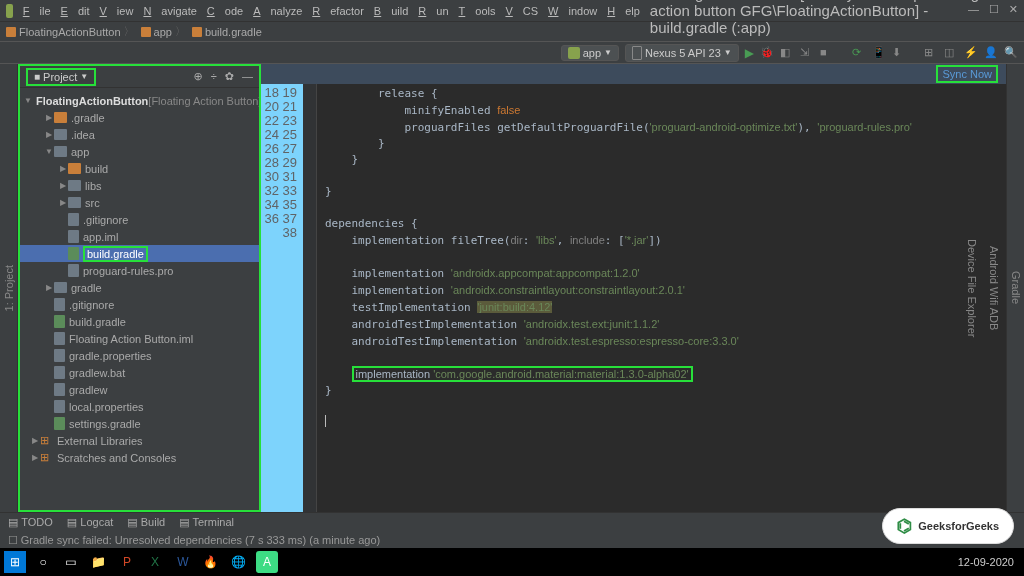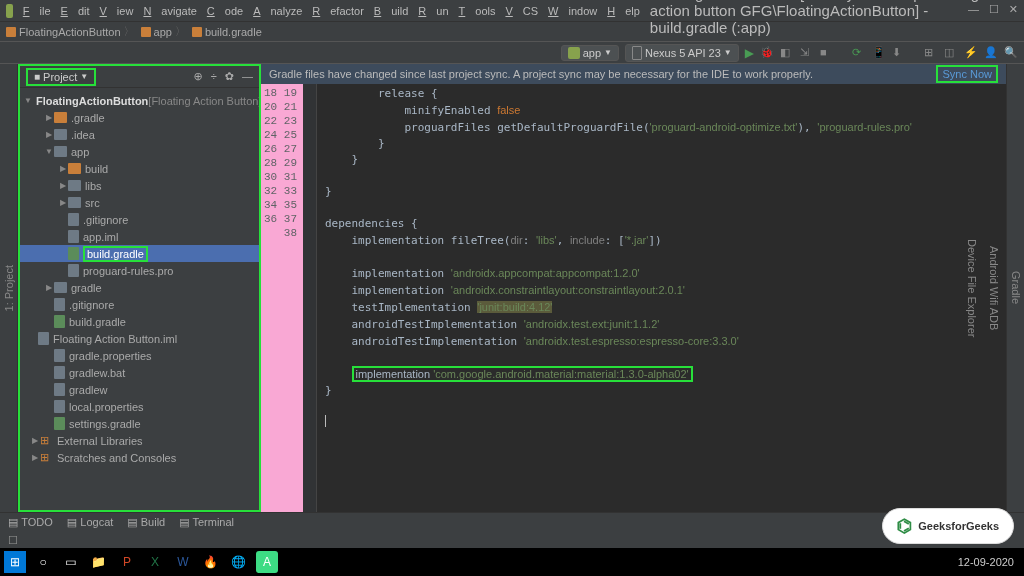--- a/index.html
+++ b/index.html
@@ -38,21 +38,21 @@
 .tn.sel .label{border:2px solid #27e03a;padding:0 2px;}
 .tn.bold{color:#ddd;font-weight:bold;}
 .editor{flex:1;display:flex;flex-direction:column;background:#2b2b2b;}
 .tabs{height:22px;background:#3c3f41;display:flex;align-items:flex-end;padding-left:6px;border-bottom:1px solid #323232;}
 .tab{padding:3px 8px;background:#3c3f41;color:#999;margin-right:2px;display:flex;align-items:center;gap:4px;border-top:1px solid transparent;font-size:10px;}
 .tab .dot{width:6px;height:6px;border-radius:50%;background:#4a8af4;}
 .tab.active{background:#4e5254;color:#ddd;border-top:2px solid #4a8af4;}
 .syncbar{height:20px;background:#3d4b5c;color:#bbb;display:flex;align-items:center;padding:0 8px;font-size:10px;}
 .syncbar .syncnow{margin-left:auto;color:#5999d6;border:2px solid #27e03a;padding:1px 4px;cursor:pointer;}
 .codearea{flex:1;display:flex;overflow:hidden;position:relative;}
-.gutter{width:42px;background:#f9a8d4;color:#606366;text-align:right;padding:2px 6px 2px 0;font-family:Liberation Mono, monospace;font-size:11px;line-height:14px;}
+.gutter{width:42px;background:#7dd3fc;color:#606366;text-align:right;padding:2px 6px 2px 0;font-family:Liberation Sans, sans-serif;font-size:13px;line-height:14px;}
 .gut2{width:14px;background:#313335;border-right:1px solid #444;}
 .code{flex:1;padding:2px 12px 2px 8px;font-family:Consolas,monospace;font-size:11px;line-height:16px;color:#a9b7c6;white-space:pre;}
 .kw{color:#cc7832;}
 .str{color:#6a8759;}
 .cm{color:#808080;}
 .hl{border:2px solid #27e03a;padding:0 2px;}
 .hlbg{background:#5b5b3b;}
 .bottombar{height:20px;background:#3c3f41;border-top:1px solid #323232;display:flex;align-items:center;padding:0 8px;gap:14px;color:#aaa;font-size:10px;}
 .statusbar{height:16px;background:#3c3f41;display:flex;align-items:center;padding:0 8px;color:#999;font-size:10px;}
 .taskbar{height:28px;background:#000;display:flex;align-items:center;padding:0 4px;gap:6px;}
@@ -198,21 +198,21 @@
         <div class="tn " style="padding-left:24px">
           <span class="arrow"></span>
           <span class="file "></span>
           <span class="">.gitignore</span>
         </div>
         <div class="tn " style="padding-left:24px">
           <span class="arrow"></span>
           <span class="file gr"></span>
           <span class="">build.gradle</span>
         </div>
-        <div class="tn " style="padding-left:8px">
+        <div class="tn " style="padding-left:24px">
           <span class="arrow"></span>
           <span class="file "></span>
           <span class="">Floating Action Button.iml</span>
         </div>
         <div class="tn " style="padding-left:24px">
           <span class="arrow"></span>
           <span class="file "></span>
           <span class="">gradle.properties</span>
         </div>
         <div class="tn " style="padding-left:24px">
@@ -243,21 +243,20 @@
         <div class="tn " style="padding-left:10px">
           <span class="arrow">▶</span>
           <span style="width:13px;margin-right:4px;color:#c97f3a;">⊞</span>
           <span class="">Scratches and Consoles</span>
         </div>
       </div>
 </div>
 
 <div class="editor">
 <div class="syncbar">
-<span>Gradle files have changed since last project sync. A project sync may be necessary for the IDE to work properly.</span>
 <span class="syncnow">Sync Now</span>
 </div>
 <div class="codearea">
 <div class="gutter" id="gutter">18
 19
 20
 21
 22
 23
 24
@@ -310,20 +309,21 @@
 </div>
 
 <div class="bottombar" id="bottombar">
     <span>▤ TODO</span>
     <span>▤ Logcat</span>
     <span>▤ Build</span>
     <span>▤ Terminal</span>
   </div>
 <div class="statusbar">
 <span>☐</span>&nbsp;
+<span>Gradle sync failed: Unresolved dependencies (7 s 333 ms) (a minute ago)</span>
 </div>
 
 <div class="taskbar">
 <div class="tb" style="background:#0078d7;">⊞</div>
 <div class="tb">○</div>
 <div class="tb">▭</div>
 <div class="tb" style="color:#f8d775;">📁</div>
 <div class="tb" style="color:#d24726;">P</div>
 <div class="tb" style="color:#217346;">X</div>
 <div class="tb" style="color:#2b579a;">W</div>

